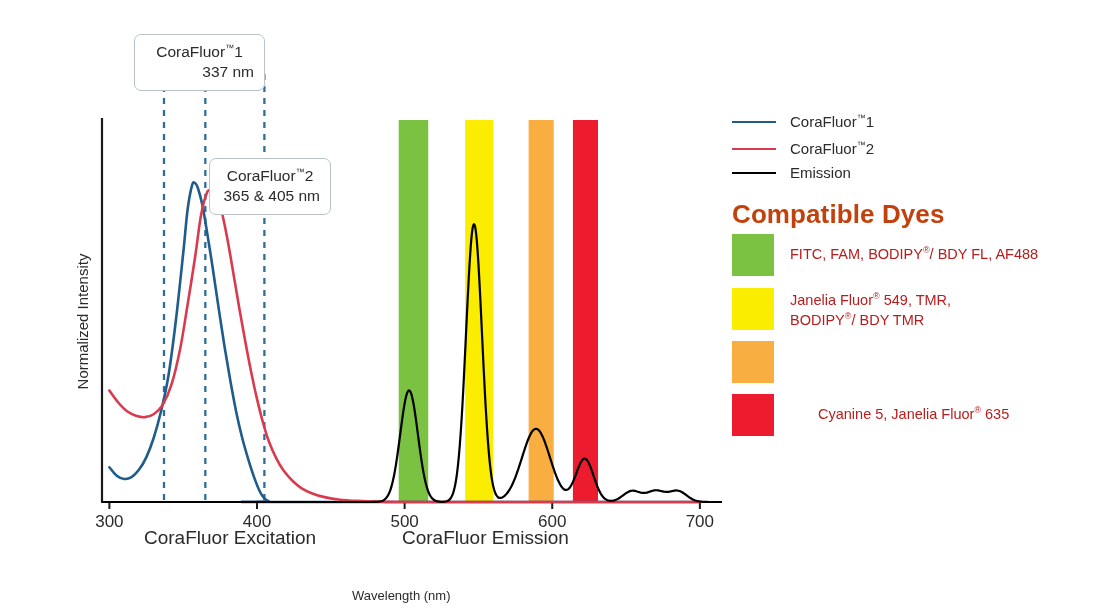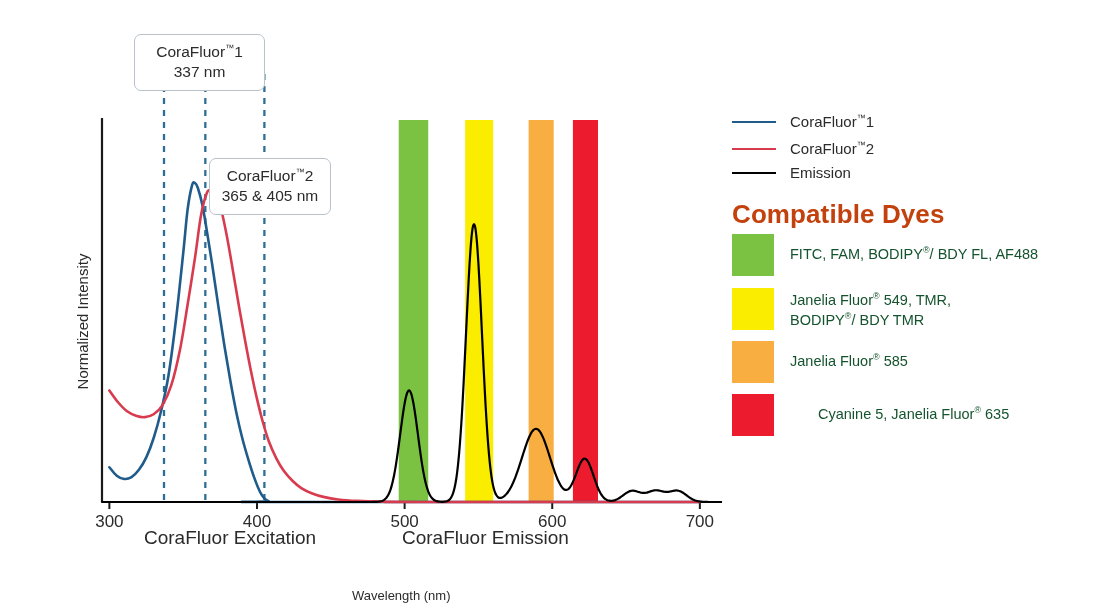--- a/index.html
+++ b/index.html
@@ -22,21 +22,21 @@
     border-radius:7px;
     background:#ffffff;
     text-align:center;
     line-height:1.28;
     font-size:15.5px;
     color:#2b2b2b;
     padding:7px 10px 8px 10px;
     box-sizing:border-box;
   }
   .callout .l1{display:block;white-space:nowrap;}
-  .callout .l2{display:block;white-space:nowrap;}
+  .callout .l2{display:block;white-space:nowrap;text-align:right;}
   .callout sup{font-size:9px;vertical-align:super;letter-spacing:0;}
 
   #callout-cf1{left:134px;top:34px;width:131px;}
   #callout-cf2{left:209px;top:158px;width:122px;}
   .tick-label{font-size:17px;fill:#2b2b2b;font-family:"Liberation Sans", sans-serif;}
 
   .sublabel{
     position:absolute;font-size:19px;color:#2b2b2b;white-space:nowrap;
   }
   #sub-exc{left:144px;top:527px;}
@@ -55,21 +55,21 @@
   .legend-label{font-size:15px;color:#2b2b2b;white-space:nowrap;}
   .legend-label sup{font-size:9px;vertical-align:super;}
   #lg0{left:2px;top:113px;}
   #lg1{left:2px;top:140px;}
   #lg2{left:2px;top:164px;}
 
   #dyes-title{position:absolute;left:2px;top:199px;font-size:26px;font-weight:bold;color:#c2410c;letter-spacing:.1px;}
 
   .dye-row{position:absolute;display:flex;align-items:flex-start;}
   .swatch{width:42px;height:42px;flex:0 0 42px;margin-right:16px;}
-  .dye-label{font-size:14.5px;color:#14532d;line-height:1.35;padding-top:10px;}
+  .dye-label{font-size:14.5px;color:#b91c1c;line-height:1.35;padding-top:10px;}
   .dye-label.two{padding-top:2px;}
   .dye-label sup{font-size:9px;vertical-align:super;}
   #dy0{left:2px;top:234px;}
   #dy1{left:2px;top:288px;justify-content:center;}
   #dy2{left:2px;top:341px;}
   #dy3{left:2px;top:394px;gap:28px;}
 </style>
 </head>
 <body>
 
@@ -156,21 +156,20 @@
     <div class="dye-row" id="dy1">
       <span class="swatch" style="background: rgb(250, 237, 0);"></span>
       <span class="dye-label two">
         <span>Janelia Fluor</span><sup>®</sup><span> 549, TMR,</span><br>
         <span>BODIPY</span><sup>®</sup><span>/ BDY TMR</span>
       </span>
     </div>
 
     <div class="dye-row" id="dy2">
       <span class="swatch" style="background: rgb(249, 174, 65);"></span>
-      <span class="dye-label"><span>Janelia Fluor</span><sup>®</sup><span> 585</span></span>
     </div>
 
     <div class="dye-row" id="dy3">
       <span class="swatch" style="background: rgb(236, 28, 46);"></span>
       <span class="dye-label"><span>Cyanine 5, Janelia Fluor</span><sup>®</sup><span> 635</span></span>
     </div>
 
   </div>
 </div>
 

